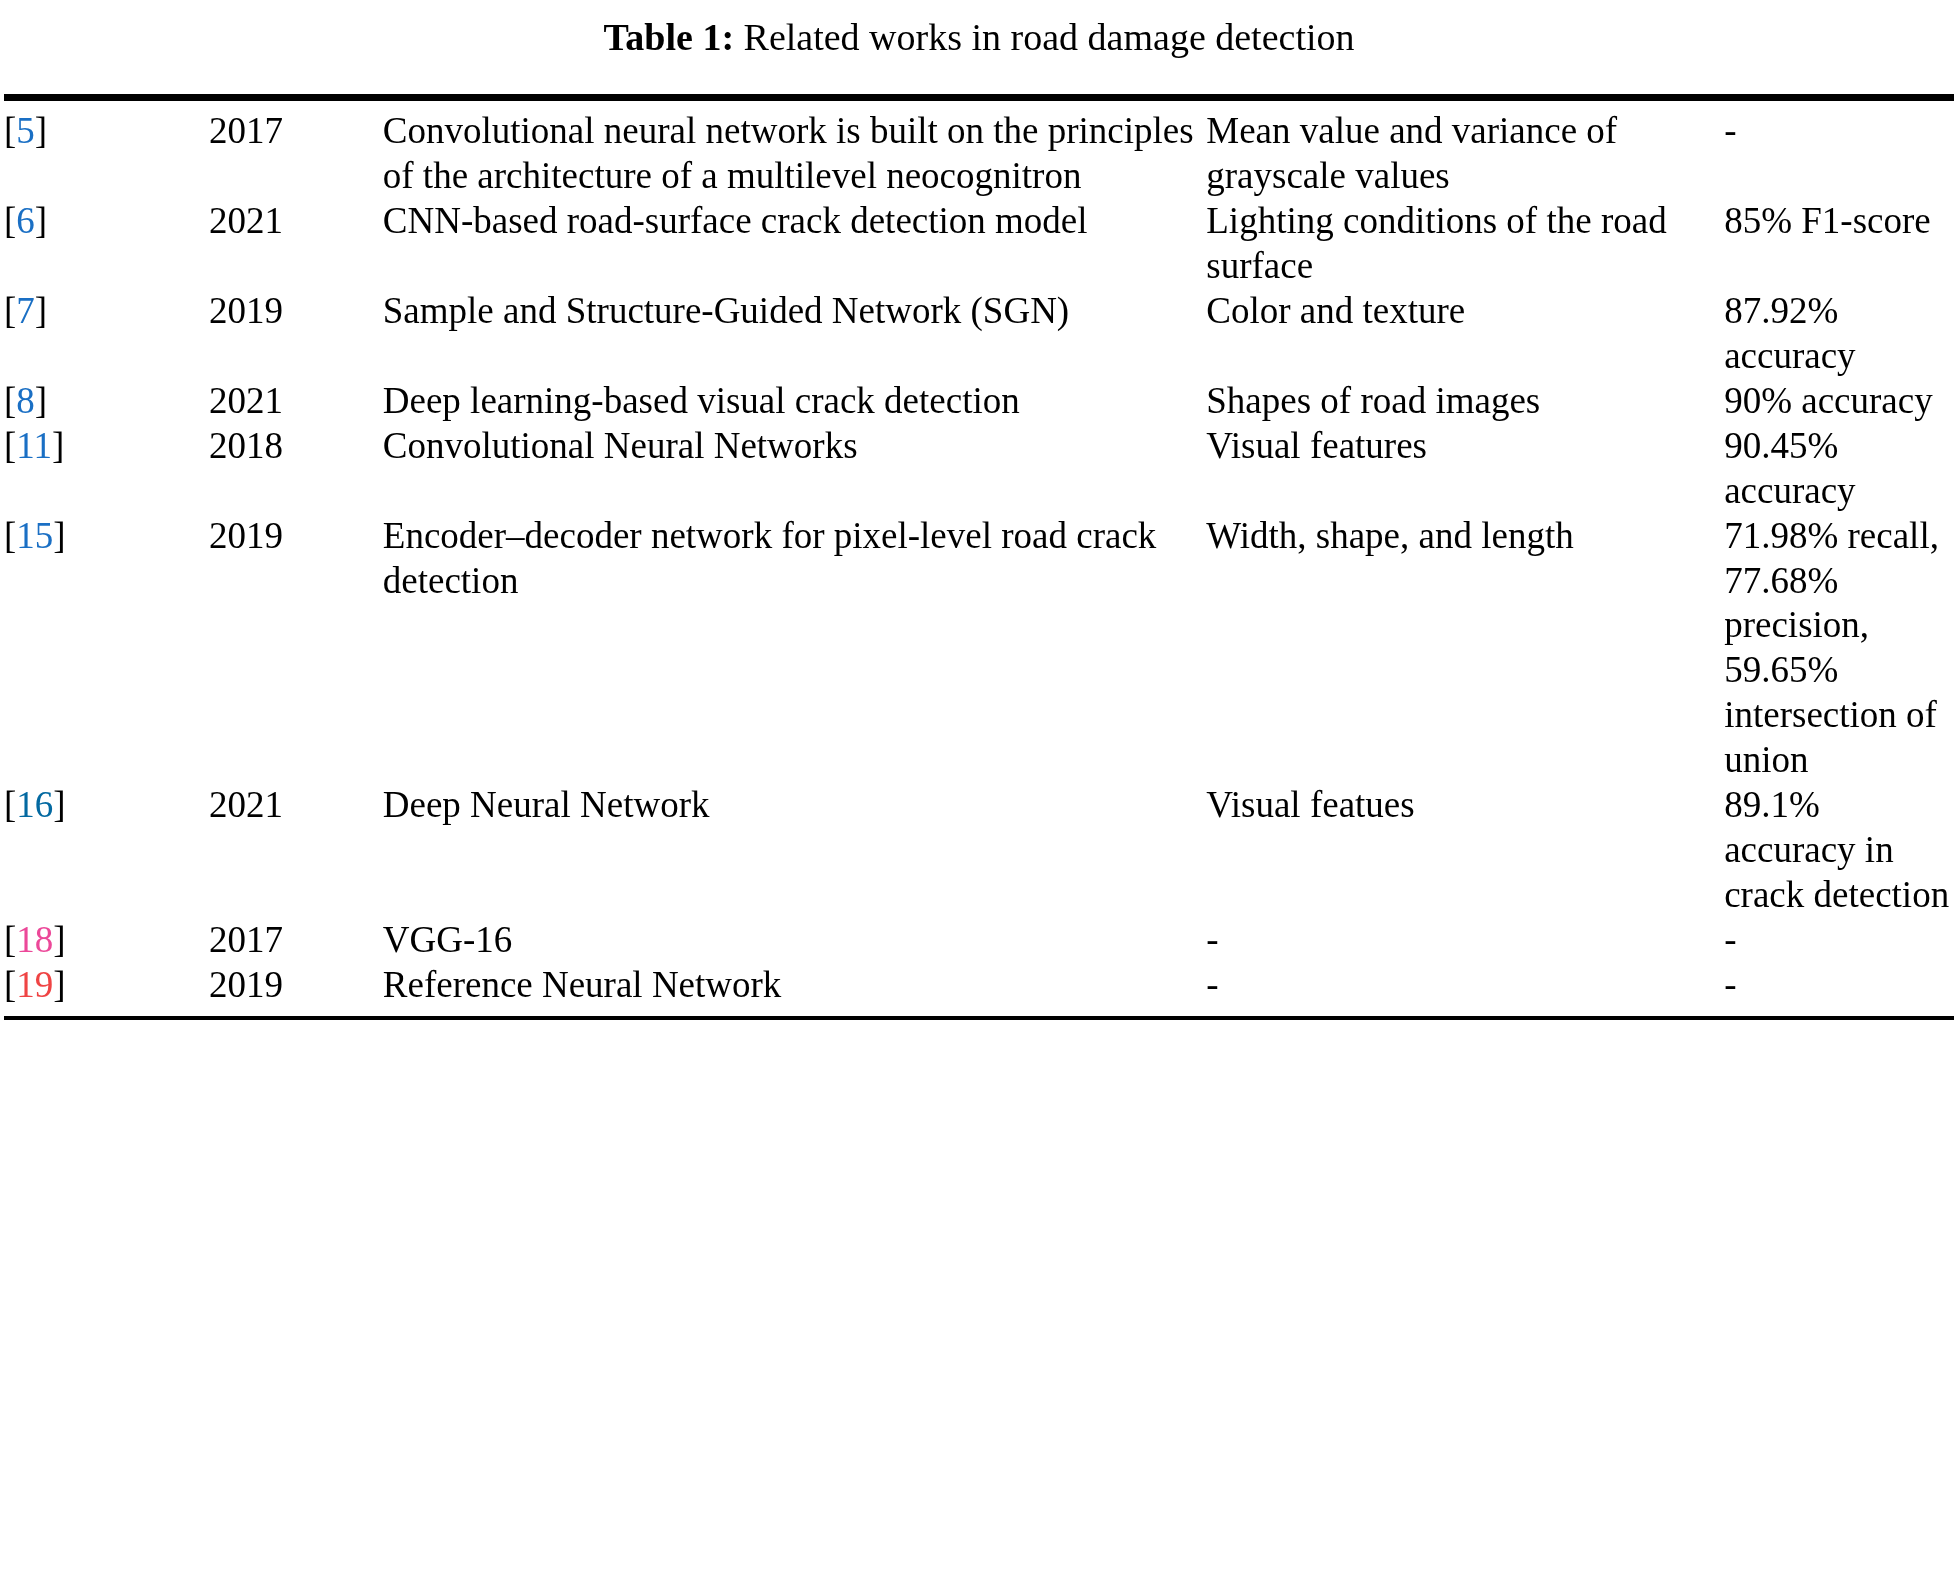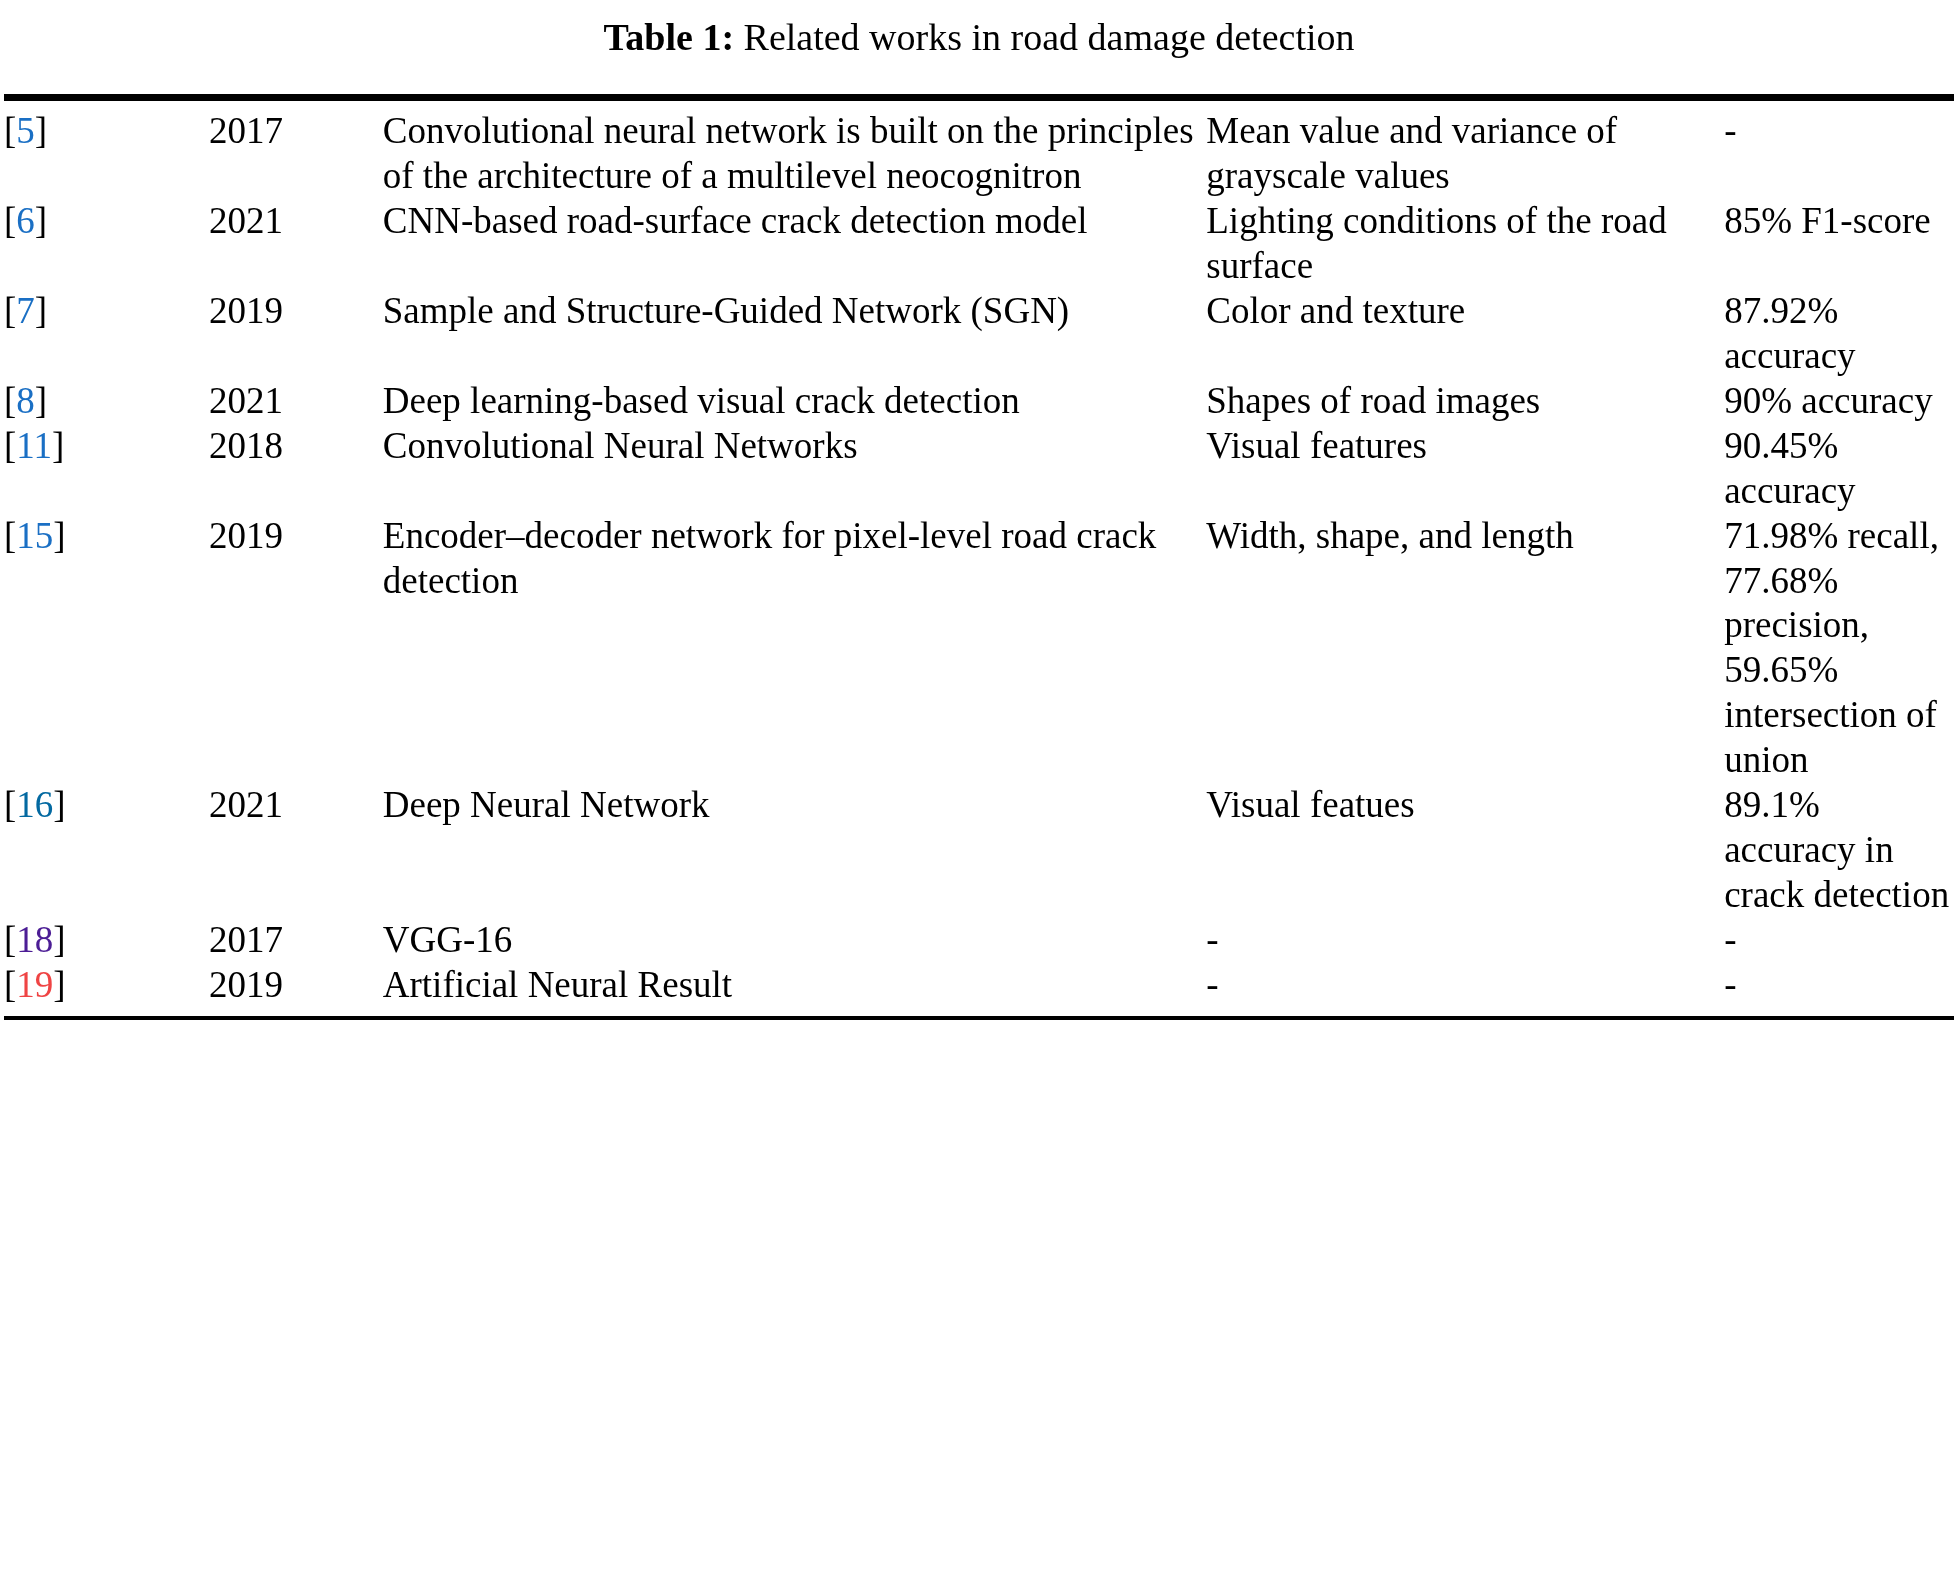--- a/index.html
+++ b/index.html
@@ -176,30 +176,30 @@
           <td class="cell-result">71.98% recall, 77.68% precision, 59.65% intersection of union</td>
         </tr>
         <tr>
           <td><span class="bracket">[</span><span class="ref-link" style="color: #0369a1; text-align: right;">16</span><span class="bracket">]</span></td>
           <td>2021</td>
           <td>Deep Neural Network</td>
           <td>Visual featues</td>
           <td class="cell-result">89.1% accuracy in crack detection</td>
         </tr>
         <tr>
-          <td><span class="bracket">[</span><span class="ref-link" style="color: #4c1d95;">18</span><span class="bracket">]</span></td>
+          <td><span class="bracket">[</span><span class="ref-link" style="color: #ec4899;">18</span><span class="bracket">]</span></td>
           <td>2017</td>
           <td>VGG-16</td>
           <td>-</td>
           <td class="cell-result">-</td>
         </tr>
         <tr>
           <td><span class="bracket">[</span><span class="ref-link" style="color: #ef4444;">19</span><span class="bracket">]</span></td>
           <td>2019</td>
-          <td>Artificial Neural Result</td>
+          <td>Reference Neural Network</td>
           <td>-</td>
           <td class="cell-result">-</td>
         </tr>
       </tbody>
   </table>
 
   <div class="rule-bottom"></div>
 
 </div>
 

